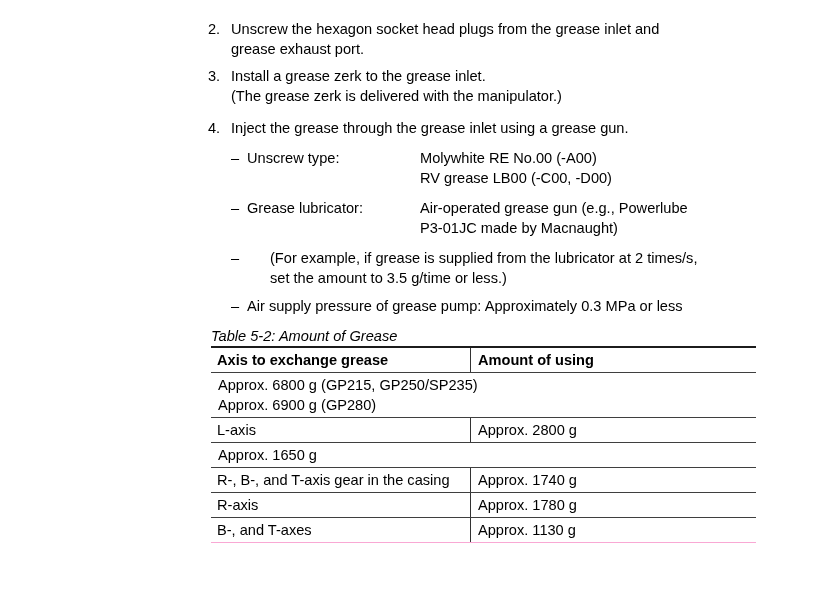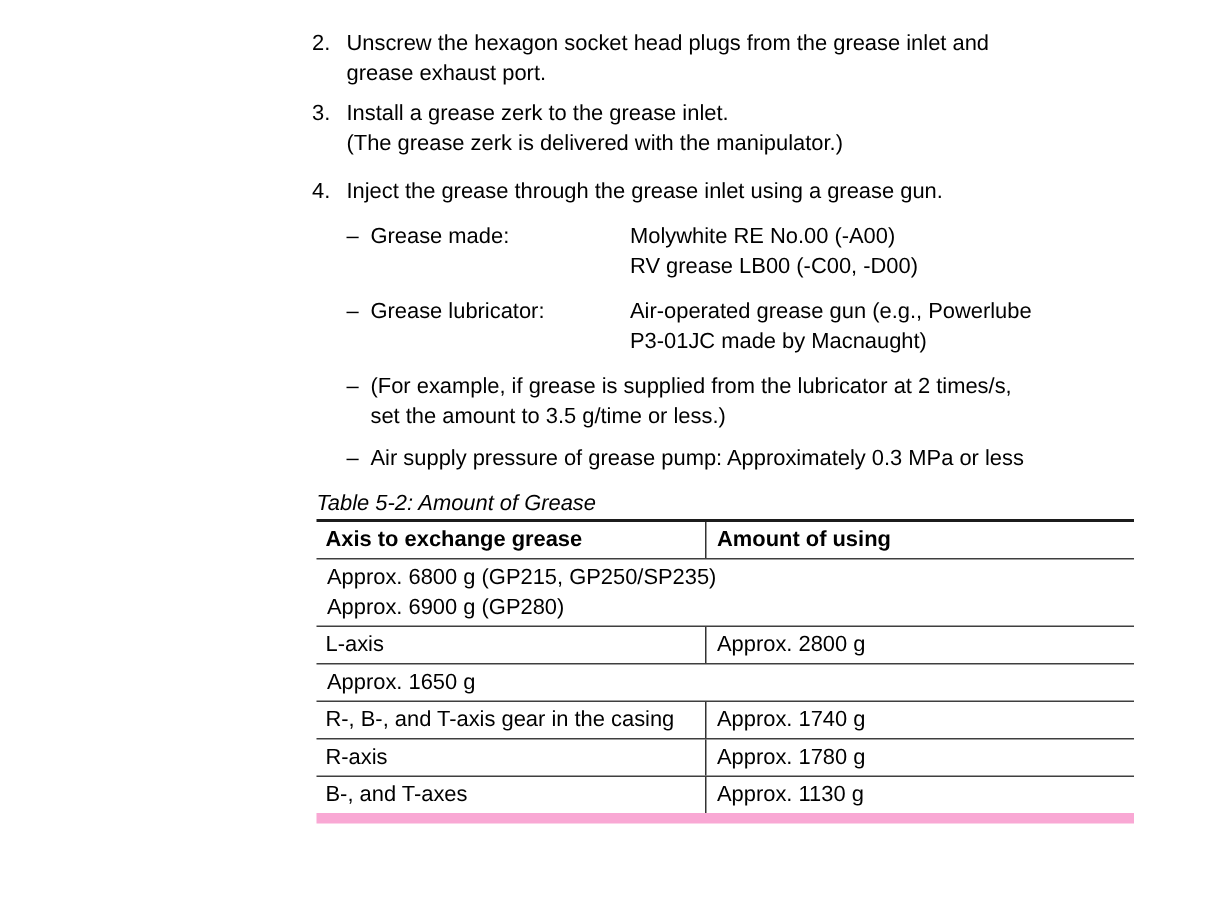--- a/index.html
+++ b/index.html
@@ -50,20 +50,21 @@
     display: flex;
   }
   .dlabel {
     flex: 0 0 173px;
   }
   .dvalue {
     white-space: pre-line;
   }
   .dnote {
     white-space: pre-line;
+    margin-left: 23px;
   }
   .dfull {
     white-space: pre-line;
   }
   
   .tbl-caption {
     margin-left: 211px;
     margin-top: 10px;
     font-style: italic;
   }
@@ -72,21 +73,21 @@
     margin-left: 211px;
     width: 545px;
     border-top: 2px solid #1c1c1c;
     box-sizing: border-box;
   }
   .trow {
     display: flex;
     border-bottom: 1px solid #3f3f3f;
   }
   .trow:last-child {
-    border-bottom: 7px solid #f9a8d4;
+    border-bottom: 1px solid #f9a8d4;
   }
   .cell-axis {
     flex: 0 0 260px;
     box-sizing: border-box;
     padding: 2px 4px 2px 6px;
     border-right: 1px solid #333333;
   }
   .cell-amount {
     flex: 1;
     box-sizing: border-box;
@@ -117,21 +118,21 @@
 
   <div class="step mt12">
     <span class="step-num">4.</span>
     <span class="step-body">Inject the grease through the grease inlet using a grease gun.</span>
   </div>
 
   <div class="detail mt10">
     <span class="dash">–</span>
     <div class="dmain">
       <div class="drow">
-        <span class="dlabel">Grease made:</span>
+        <span class="dlabel">Unscrew type:</span>
         <span class="dvalue">Molywhite RE No.00 (-A00)
 RV grease LB00 (-C00, -D00)</span>
       </div>
     </div>
   </div>
 
   <div class="detail mt10">
     <span class="dash">–</span>
     <div class="dmain">
       <div class="drow">

